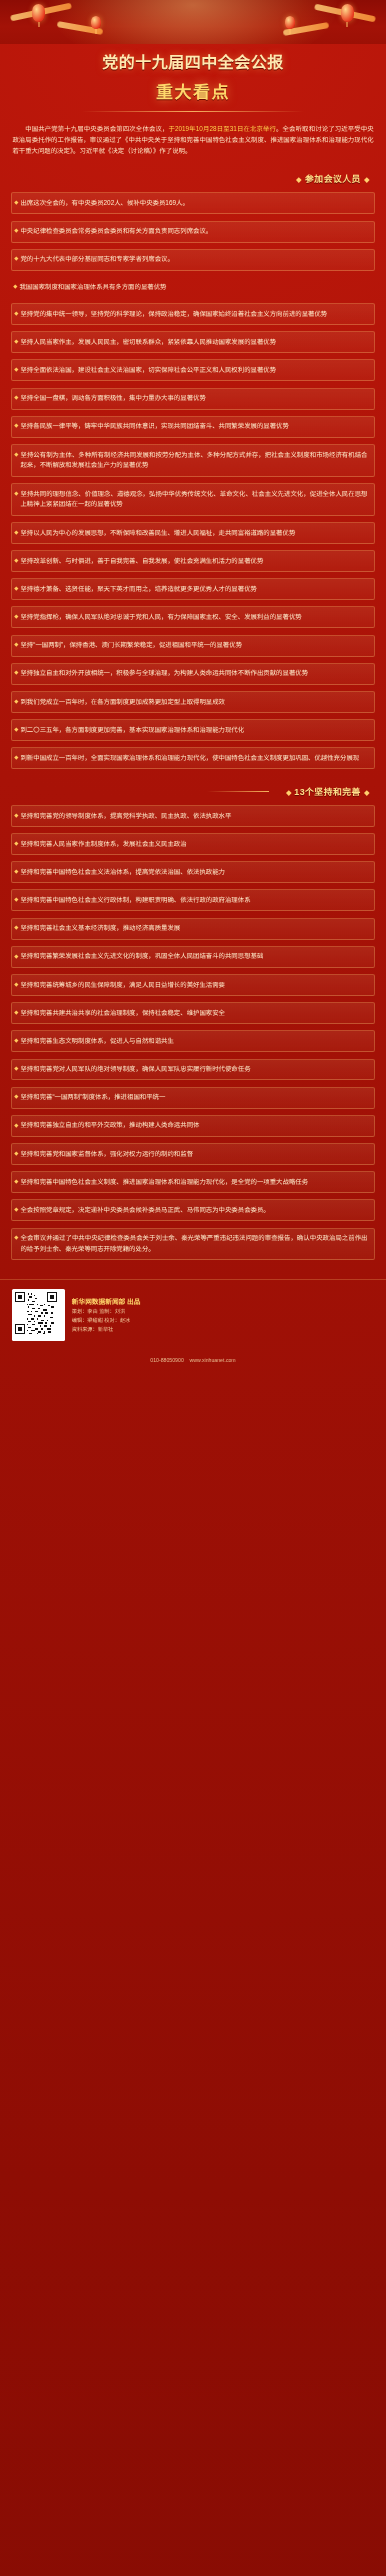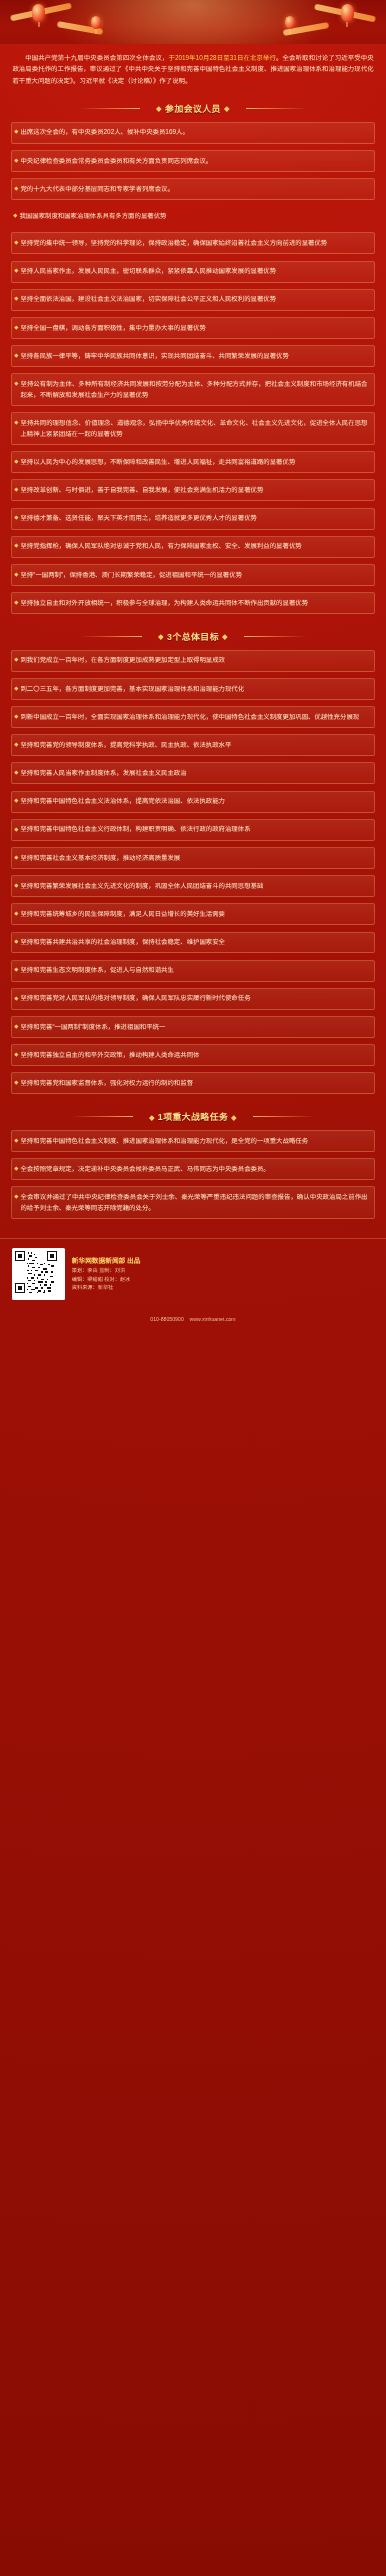--- a/index.html
+++ b/index.html
@@ -80,21 +80,21 @@
     color:#ffe6c4;
     text-align:justify;
     text-indent:2em;
   }
   .intro .hl{color:#ffd24d;}
   
   .sec-head{
     position:relative;
     margin:15.5px auto 7.2px;
     width:100%;
-    text-align:center;
+    text-align:right;
   }
   .sec-head .bar{
     display:inline-block;
     position:relative;
     padding:0 13.4px;
     font-size:8.8px;
     font-weight:bold;
     color:#ffe08a;
     letter-spacing:0.5px;
     text-shadow:0 0.5px 0 #6a0902;
@@ -164,20 +164,25 @@
       <div class="ribbon" style="left:57px;top:25px;width:46px;transform:rotate(10deg)"></div>
       <div class="ribbon" style="right:10.3px;top:10.3px;width:62px;transform:rotate(12deg)"></div>
       <div class="ribbon" style="right:57px;top:26px;width:46px;transform:rotate(-10deg)"></div>
       <div class="lantern" style="left:32px;top:4.1px"></div>
       <div class="lantern" style="right:32px;top:4.1px"></div>
       <div class="lantern" style="left:91px;top:15.5px;width:10.3px;height:13.4px"></div>
       <div class="lantern" style="right:91px;top:15.5px;width:10.3px;height:13.4px"></div>
     </div>
   </div>
 
+  <div class="title-wrap">
+    <div class="title-main">党的十九届四中全会公报</div>
+    <div class="title-sub">重大看点</div>
+    <div class="title-rule"></div>
+  </div>
 
   <div class="intro">中国共产党第十九届中央委员会第四次全体会议，<span class="hl">于2019年10月28日至31日在北京举行</span>。全会听取和讨论了习近平受中央政治局委托作的工作报告，审议通过了《中共中央关于坚持和完善中国特色社会主义制度、推进国家治理体系和治理能力现代化若干重大问题的决定》。习近平就《决定（讨论稿）》作了说明。</div>
 
   <div id="sections-root">
       <div class="sec-head"><span class="bar"><span class="dot"></span><span>参加会议人员</span><span class="dot"></span></span></div>
       <div class="block">
         <div class="item">出席这次全会的，有中央委员202人、候补中央委员169人。</div>
         <div class="item">中央纪律检查委员会常务委员会委员和有关方面负责同志列席会议。</div>
         <div class="item">党的十九大代表中部分基层同志和专家学者列席会议。</div>
       </div>
@@ -190,42 +195,41 @@
         <div class="item">坚持各民族一律平等，铸牢中华民族共同体意识，实现共同团结奋斗、共同繁荣发展的显著优势</div>
         <div class="item">坚持公有制为主体、多种所有制经济共同发展和按劳分配为主体、多种分配方式并存，把社会主义制度和市场经济有机结合起来，不断解放和发展社会生产力的显著优势</div>
         <div class="item">坚持共同的理想信念、价值理念、道德观念，弘扬中华优秀传统文化、革命文化、社会主义先进文化，促进全体人民在思想上精神上紧紧团结在一起的显著优势</div>
         <div class="item">坚持以人民为中心的发展思想，不断保障和改善民生、增进人民福祉，走共同富裕道路的显著优势</div>
         <div class="item">坚持改革创新、与时俱进，善于自我完善、自我发展，使社会充满生机活力的显著优势</div>
         <div class="item">坚持德才兼备、选贤任能，聚天下英才而用之，培养造就更多更优秀人才的显著优势</div>
         <div class="item">坚持党指挥枪，确保人民军队绝对忠诚于党和人民，有力保障国家主权、安全、发展利益的显著优势</div>
         <div class="item">坚持“一国两制”，保持香港、澳门长期繁荣稳定，促进祖国和平统一的显著优势</div>
         <div class="item">坚持独立自主和对外开放相统一，积极参与全球治理，为构建人类命运共同体不断作出贡献的显著优势</div>
       </div>
-      <div class="sec-head"><span class="bar"><span class="dot"></span><span>3个总体目标</span><span class="dot"></span></span></div>
       <div class="block">
         <div class="item">到我们党成立一百年时，在各方面制度更加成熟更加定型上取得明显成效</div>
         <div class="item">到二〇三五年，各方面制度更加完善，基本实现国家治理体系和治理能力现代化</div>
         <div class="item">到新中国成立一百年时，全面实现国家治理体系和治理能力现代化，使中国特色社会主义制度更加巩固、优越性充分展现</div>
       </div>
+      <div class="sec-head"><span class="bar"><span class="dot"></span><span>13个坚持和完善</span><span class="dot"></span></span></div>
       <div class="block">
         <div class="item">坚持和完善党的领导制度体系，提高党科学执政、民主执政、依法执政水平</div>
         <div class="item">坚持和完善人民当家作主制度体系，发展社会主义民主政治</div>
         <div class="item">坚持和完善中国特色社会主义法治体系，提高党依法治国、依法执政能力</div>
         <div class="item">坚持和完善中国特色社会主义行政体制，构建职责明确、依法行政的政府治理体系</div>
         <div class="item">坚持和完善社会主义基本经济制度，推动经济高质量发展</div>
         <div class="item">坚持和完善繁荣发展社会主义先进文化的制度，巩固全体人民团结奋斗的共同思想基础</div>
         <div class="item">坚持和完善统筹城乡的民生保障制度，满足人民日益增长的美好生活需要</div>
         <div class="item">坚持和完善共建共治共享的社会治理制度，保持社会稳定、维护国家安全</div>
         <div class="item">坚持和完善生态文明制度体系，促进人与自然和谐共生</div>
         <div class="item">坚持和完善党对人民军队的绝对领导制度，确保人民军队忠实履行新时代使命任务</div>
         <div class="item">坚持和完善“一国两制”制度体系，推进祖国和平统一</div>
         <div class="item">坚持和完善独立自主的和平外交政策，推动构建人类命运共同体</div>
         <div class="item">坚持和完善党和国家监督体系，强化对权力运行的制约和监督</div>
       </div>
-      <div class="sec-head"><span class="bar"><span class="dot"></span><span>1项重大战略任务</span><span class="dot"></span></span></div>
       <div class="block">
         <div class="item">坚持和完善中国特色社会主义制度、推进国家治理体系和治理能力现代化，是全党的一项重大战略任务</div>
       </div>
       <div class="block">
         <div class="item">全会按照党章规定，决定递补中央委员会候补委员马正武、马伟同志为中央委员会委员。</div>
         <div class="item">全会审议并通过了中共中央纪律检查委员会关于刘士余、秦光荣等严重违纪违法问题的审查报告，确认中央政治局之前作出的给予刘士余、秦光荣等同志开除党籍的处分。</div>
       </div>
     </div>
 
   <div class="footer">

